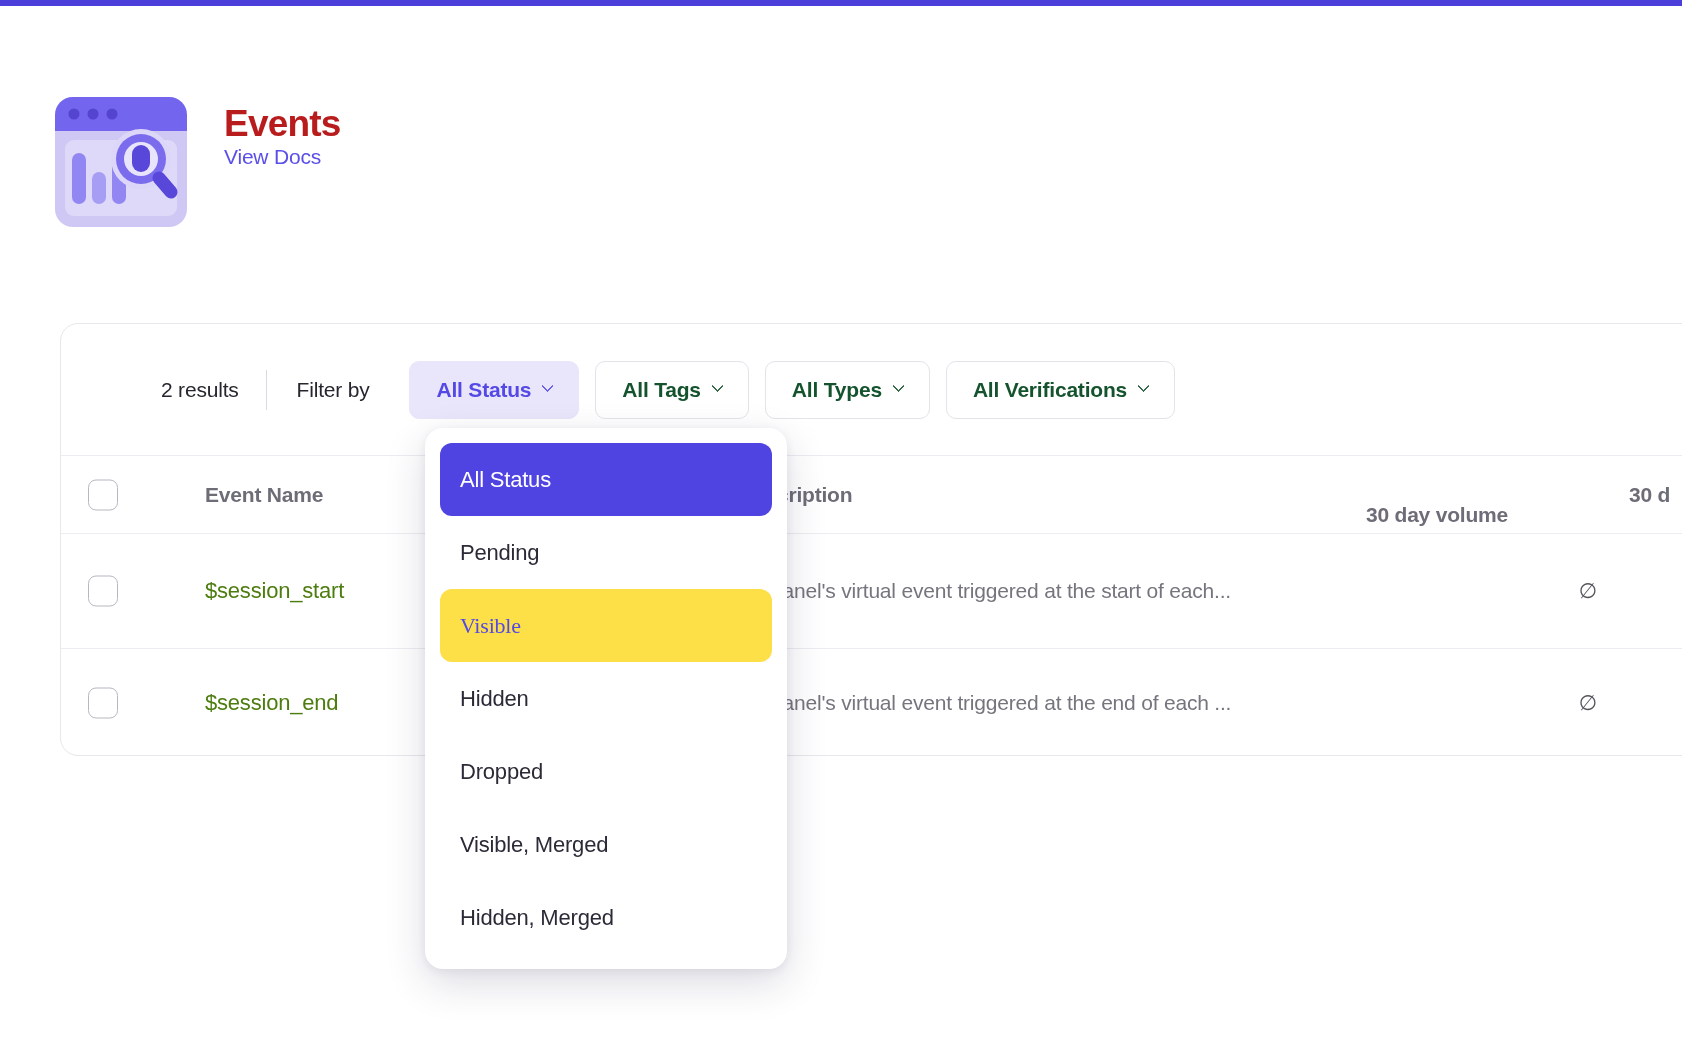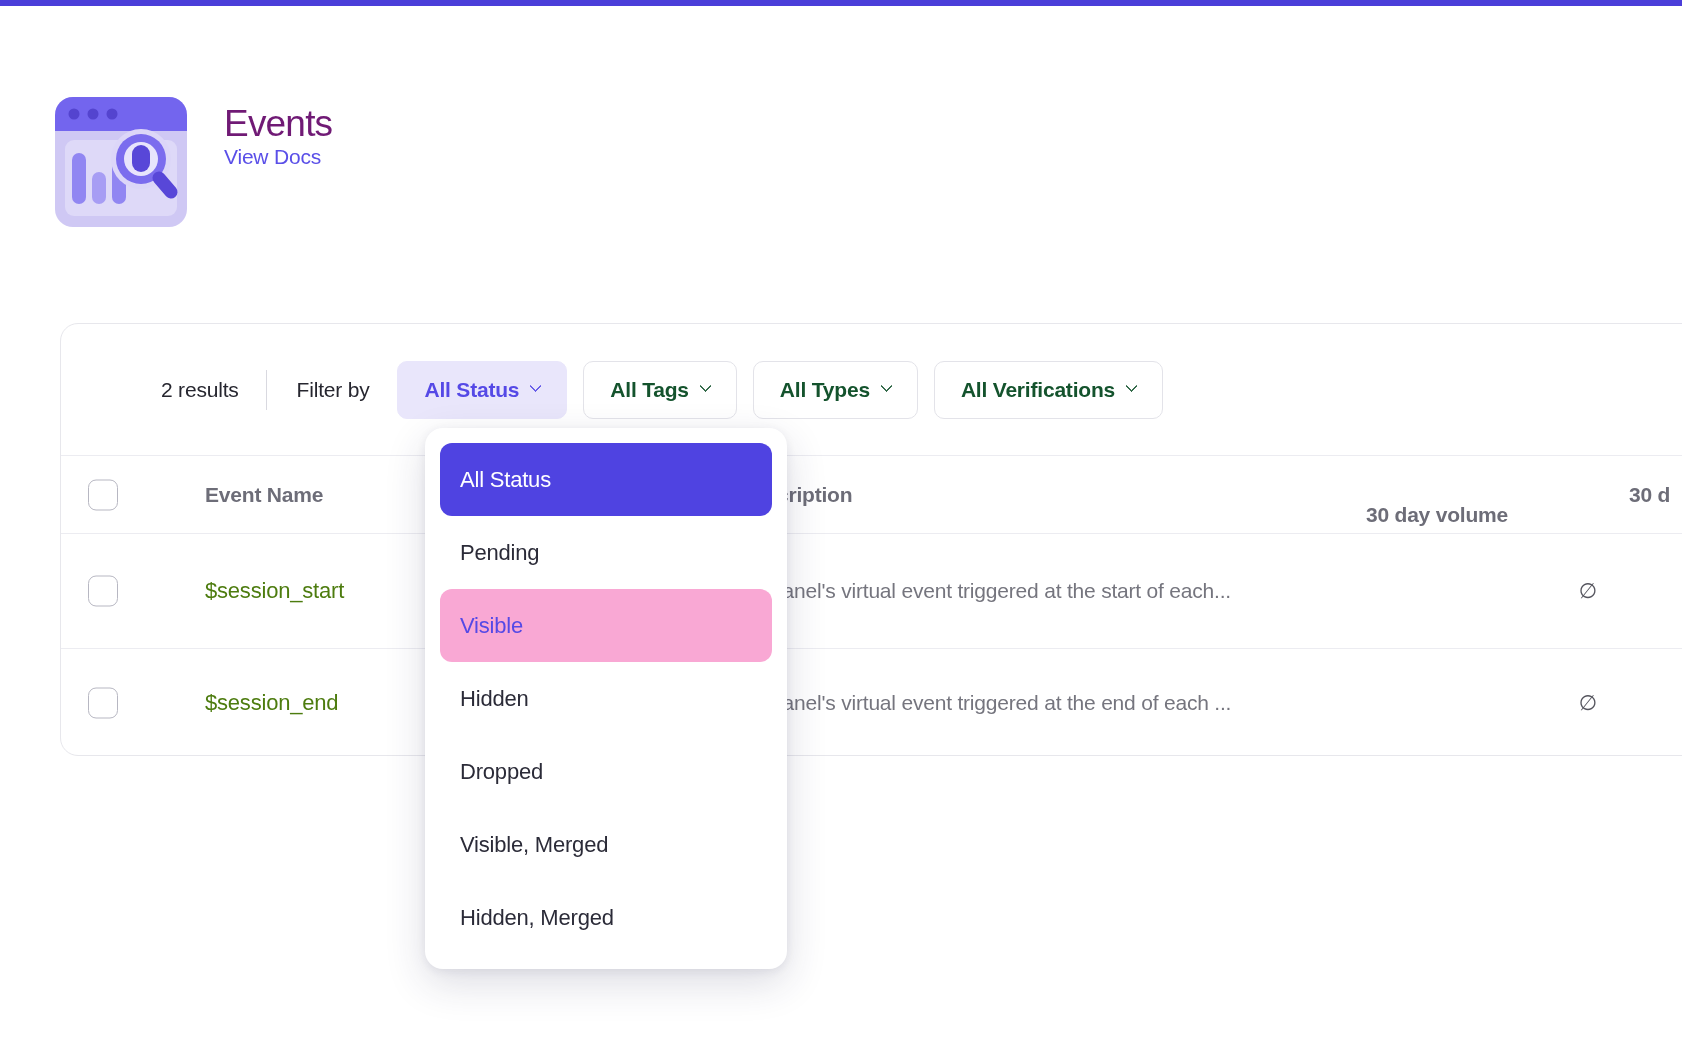--- a/index.html
+++ b/index.html
@@ -5,33 +5,33 @@
   * { margin:0; padding:0; box-sizing:border-box; }
   html,body { width:1682px; height:1046px; overflow:hidden; background:#ffffff;
     font-family:"Liberation Sans","DejaVu Sans",sans-serif; color:#2b2b38; }
 
   .topbar { position:absolute; left:0; top:0; width:1682px; height:6px; background:#4b3ed9; }
 
   
   .page-header { position:absolute; left:55px; top:97px; display:flex; }
   .app-illustration { width:132px; height:130px; flex:0 0 auto; }
   .header-text { margin-left:37px; padding-top:7px; }
-  .page-title { font-size:37px; font-weight:normal; color:#701a75; letter-spacing:-0.8px; line-height:40px; }
+  .page-title { font-size:37px; font-weight:bold; color:#b91c1c; letter-spacing:-0.8px; line-height:40px; }
   .page-subtitle { margin-top:13px; font-size:21px; color:#45454f; letter-spacing:-0.2px; line-height:26px; }
   .docs-link { font-size:21px; font-weight:500; color:#5a4fe8; letter-spacing:-0.2px; line-height:26px; cursor:pointer; }
 
   
   .card { position:absolute; left:60px; top:323px; width:1680px; height:433px;
     background:#fff; border:1px solid #e7e7ec; border-radius:18px; }
 
   .toolbar { position:relative; height:132px; border-bottom:1px solid #ececf1;
     display:flex; align-items:center; padding-left:100px; }
   .results-count { font-size:21px; font-weight:500; color:#26262f; letter-spacing:-0.2px; }
   .toolbar-divider { width:1px; height:40px; background:#d9d9e0; margin:0 30px 0 27px; }
-  .filter-by { font-size:21px; font-weight:500; color:#26262f; letter-spacing:-0.2px; margin-right:28px; }
+  .filter-by { font-size:21px; font-weight:500; color:#26262f; letter-spacing:-0.2px; margin-right:40px; }
   .filter-btn { display:flex; align-items:center; justify-content:center; height:58px; padding:0 26px;
     border:1.5px solid #e3e3e9; border-radius:10px; background:#fff; font-size:21px; font-weight:600;
     color:#14532d; letter-spacing:-0.2px; margin-right:16px; cursor:pointer; white-space:nowrap; }
   .filter-btn.active { background:#e9e6fb; border-color:#e9e6fb; color:#5549e6; }
   .chev { width:9px; height:9px; border-right:2.5px solid currentColor; border-bottom:2.5px solid currentColor;
     transform:rotate(45deg) translate(-1px,-1px); margin-left:12px; margin-top:-5px; border-radius:1px; opacity:.85; }
 
   
   .thead { position:relative; height:78px; border-bottom:1px solid #ececf1;
     font-size:21px; font-weight:600; color:#6d6d78; letter-spacing:-0.2px; }
@@ -50,21 +50,21 @@
   .checkbox { display:block; width:30px; height:31px; background:#fff; border:1.5px solid #b7b7c2;
     border-radius:8px; cursor:pointer; }
 
   
   .dropdown { position:absolute; left:425px; top:428px; width:362px; padding:15px;
     background:#fff; border-radius:18px; z-index:10;
     box-shadow:0 14px 40px rgba(35,35,80,.16), 0 2px 10px rgba(35,35,80,.08); }
   .dd-item { height:73px; display:flex; align-items:center; padding-left:20px; border-radius:12px;
     font-size:22px; font-weight:500; color:#2b2b38; letter-spacing:-0.2px; cursor:pointer; }
   .dd-item.selected { background:#4f43e1; color:#ffffff; }
-  .dd-item.highlight { background:#f9a8d4; color:#5549e6; }
+  .dd-item.highlight { background:#fde047; color:#5549e6;font-family:Liberation Serif, serif; }
 </style>
 </head>
 <body>
 
 <div class="topbar"></div>
 
 <div class="page-header">
   <svg class="app-illustration" viewBox="0 0 132 130" xmlns="http://www.w3.org/2000/svg">
     <rect x="0" y="0" width="132" height="130" rx="18" fill="#cfc8f4"></rect>
     <path d="M0 18 A18 18 0 0 1 18 0 H114 A18 18 0 0 1 132 18 V34 H0 Z" fill="#7365ee"></path>

